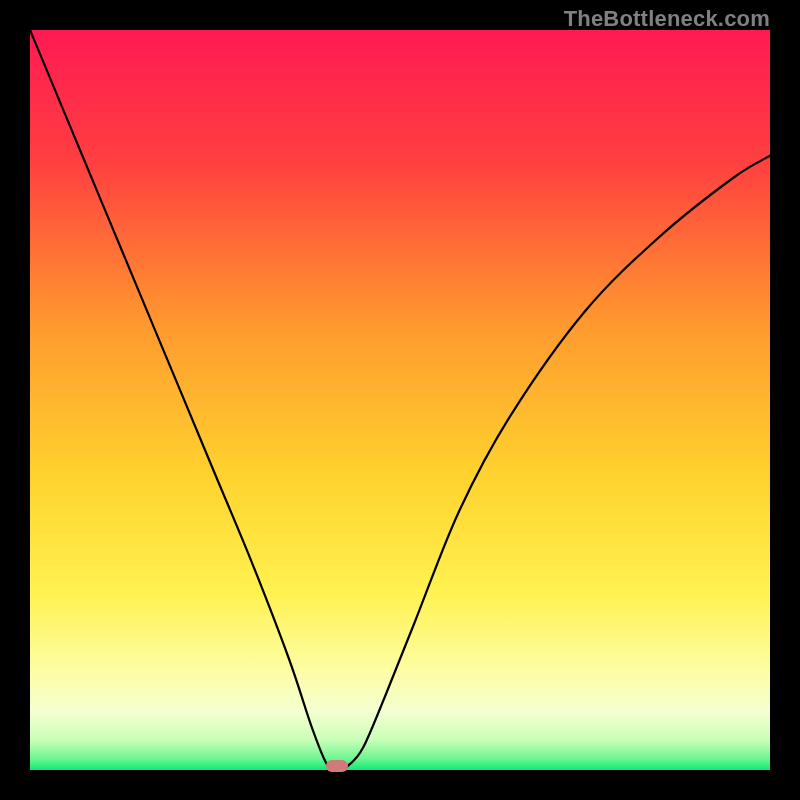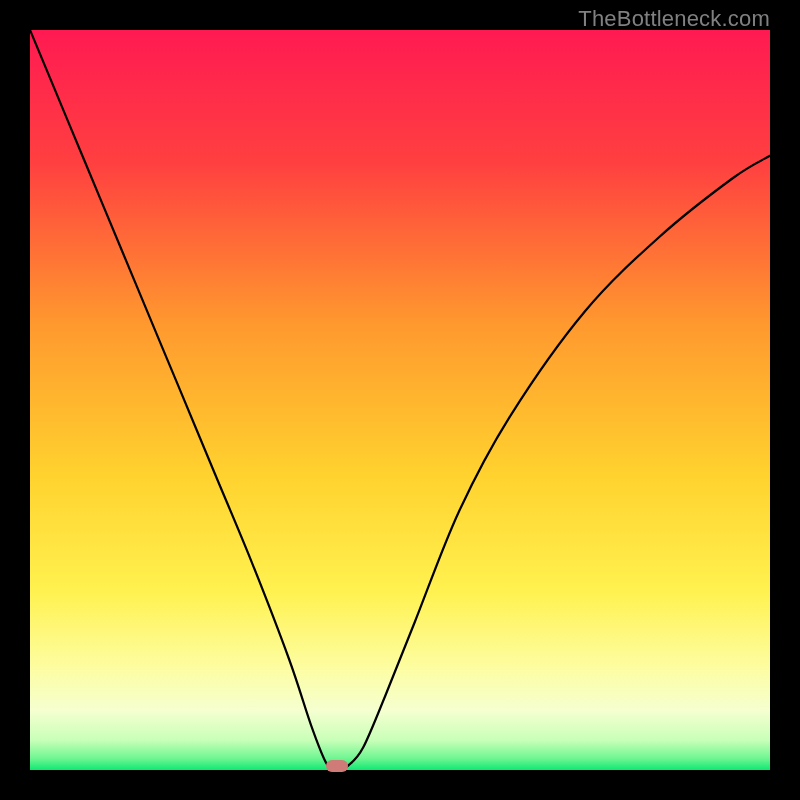--- a/index.html
+++ b/index.html
@@ -26,21 +26,21 @@
     width: 100%;
     height: 100%;
   }
   .watermark {
     position: absolute;
     top: 6px;
     right: 30px;
     color: #808080;
     font-size: 22px;
     letter-spacing: 0.2px;
-    font-weight: 400;
+    font-weight: 700;
     user-select: none;
   }
   svg.curve {
     position: absolute;
     left: 0;
     top: 0;
     width: 100%;
     height: 100%;
     pointer-events: none;
   }

